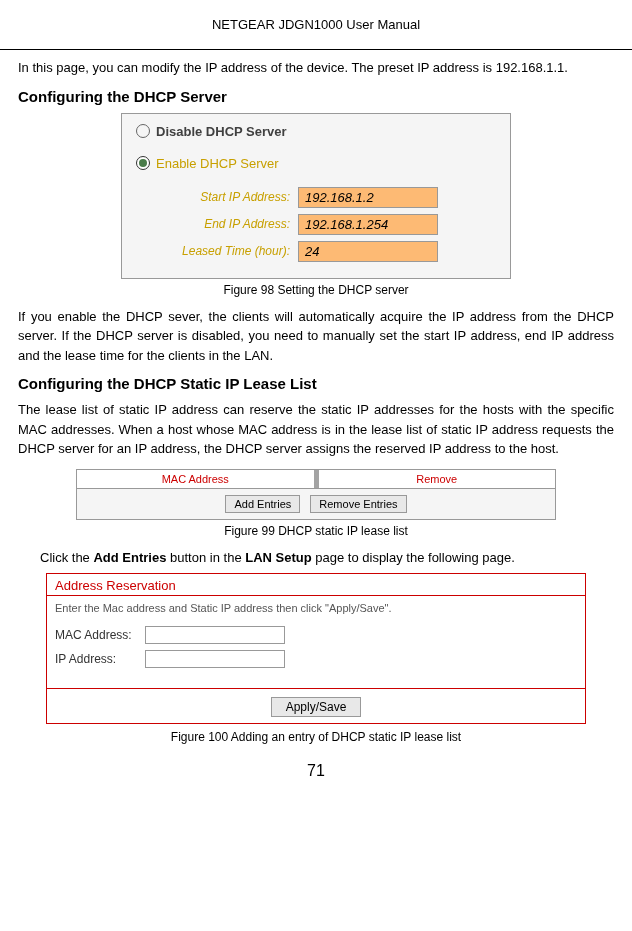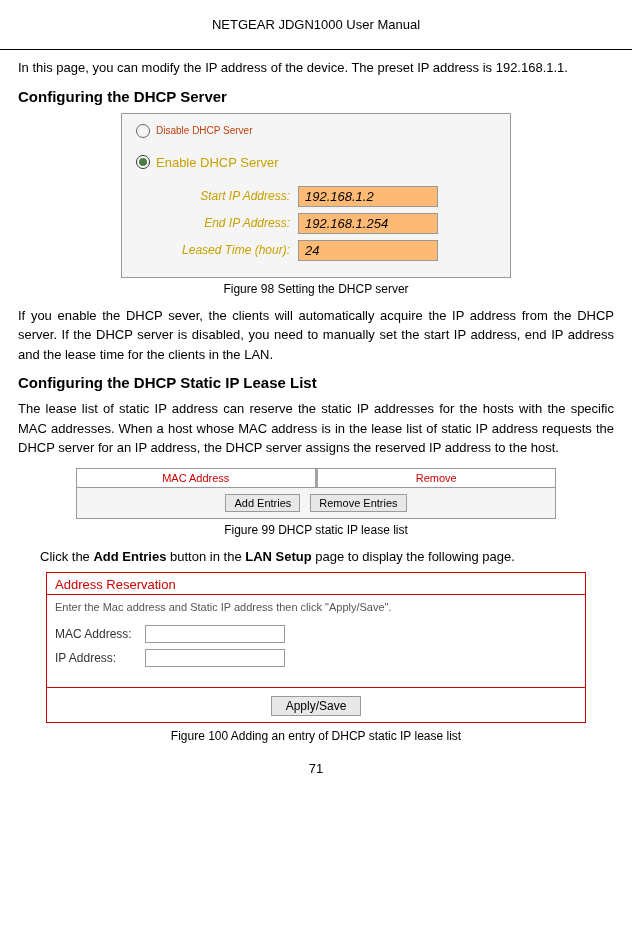--- a/index.html
+++ b/index.html
@@ -126,21 +126,21 @@
       display: flex;
       background: #fff;
       border-bottom: 1px solid #999;
     }
     .lease-col {
       flex: 1;
       text-align: center;
       font-size: 11px;
       color: #c00;
       padding: 3px 4px;
-      border-right: 3px solid #a3a3a3;
+      border-right: 5px solid #a3a3a3;
     }
     .lease-col:last-child {
       border-right: none;
     }
     .lease-list-buttons {
       display: flex;
       justify-content: center;
       gap: 10px;
       padding: 6px;
     }
@@ -216,21 +216,21 @@
     .apply-save-btn {
       font-size: 12px;
       padding: 2px 14px;
       border: 1px solid #999;
       background: #e8e8e8;
       cursor: pointer;
       font-family: Liberation Sans, sans-serif;
     }
     .page-number {
       text-align: center;
-      font-size: 13px;
+      font-size: 16px;
       margin-top: 18px;
     }
     .fig100-caption {
       text-align: center;
       font-size: 12px;
       margin: 6px 0 10px 0;
     }
   </style>
 </head>
 <body>
@@ -243,21 +243,21 @@
   <p class="intro-text">In this page, you can modify the IP address of the device. The preset IP address is 192.168.1.1.</p>
 
   <div class="section-heading">
     <span>Configuring the DHCP Server</span>
   </div>
 
   <div class="figure-box dhcp-config-figure">
 
     <div class="row radio-option">
       <span class="radio-circle empty"></span>
-      <span style="font-size:10px; color:#c2410c;">Disable DHCP Server</span>
+      <span style="font-size:13px; color:#404040;font-weight:bold;">Disable DHCP Server</span>
     </div>
 
     <div class="row radio-option" style="margin-top:17px;">
       <span class="radio-circle selected"></span>
       <span style="font-size:13px; color:#c8a000;">Enable DHCP Server</span>
     </div>
 
     <div class="dhcp-fields">
       <div class="field-row">
         <span class="field-label">Start IP Address:</span>

